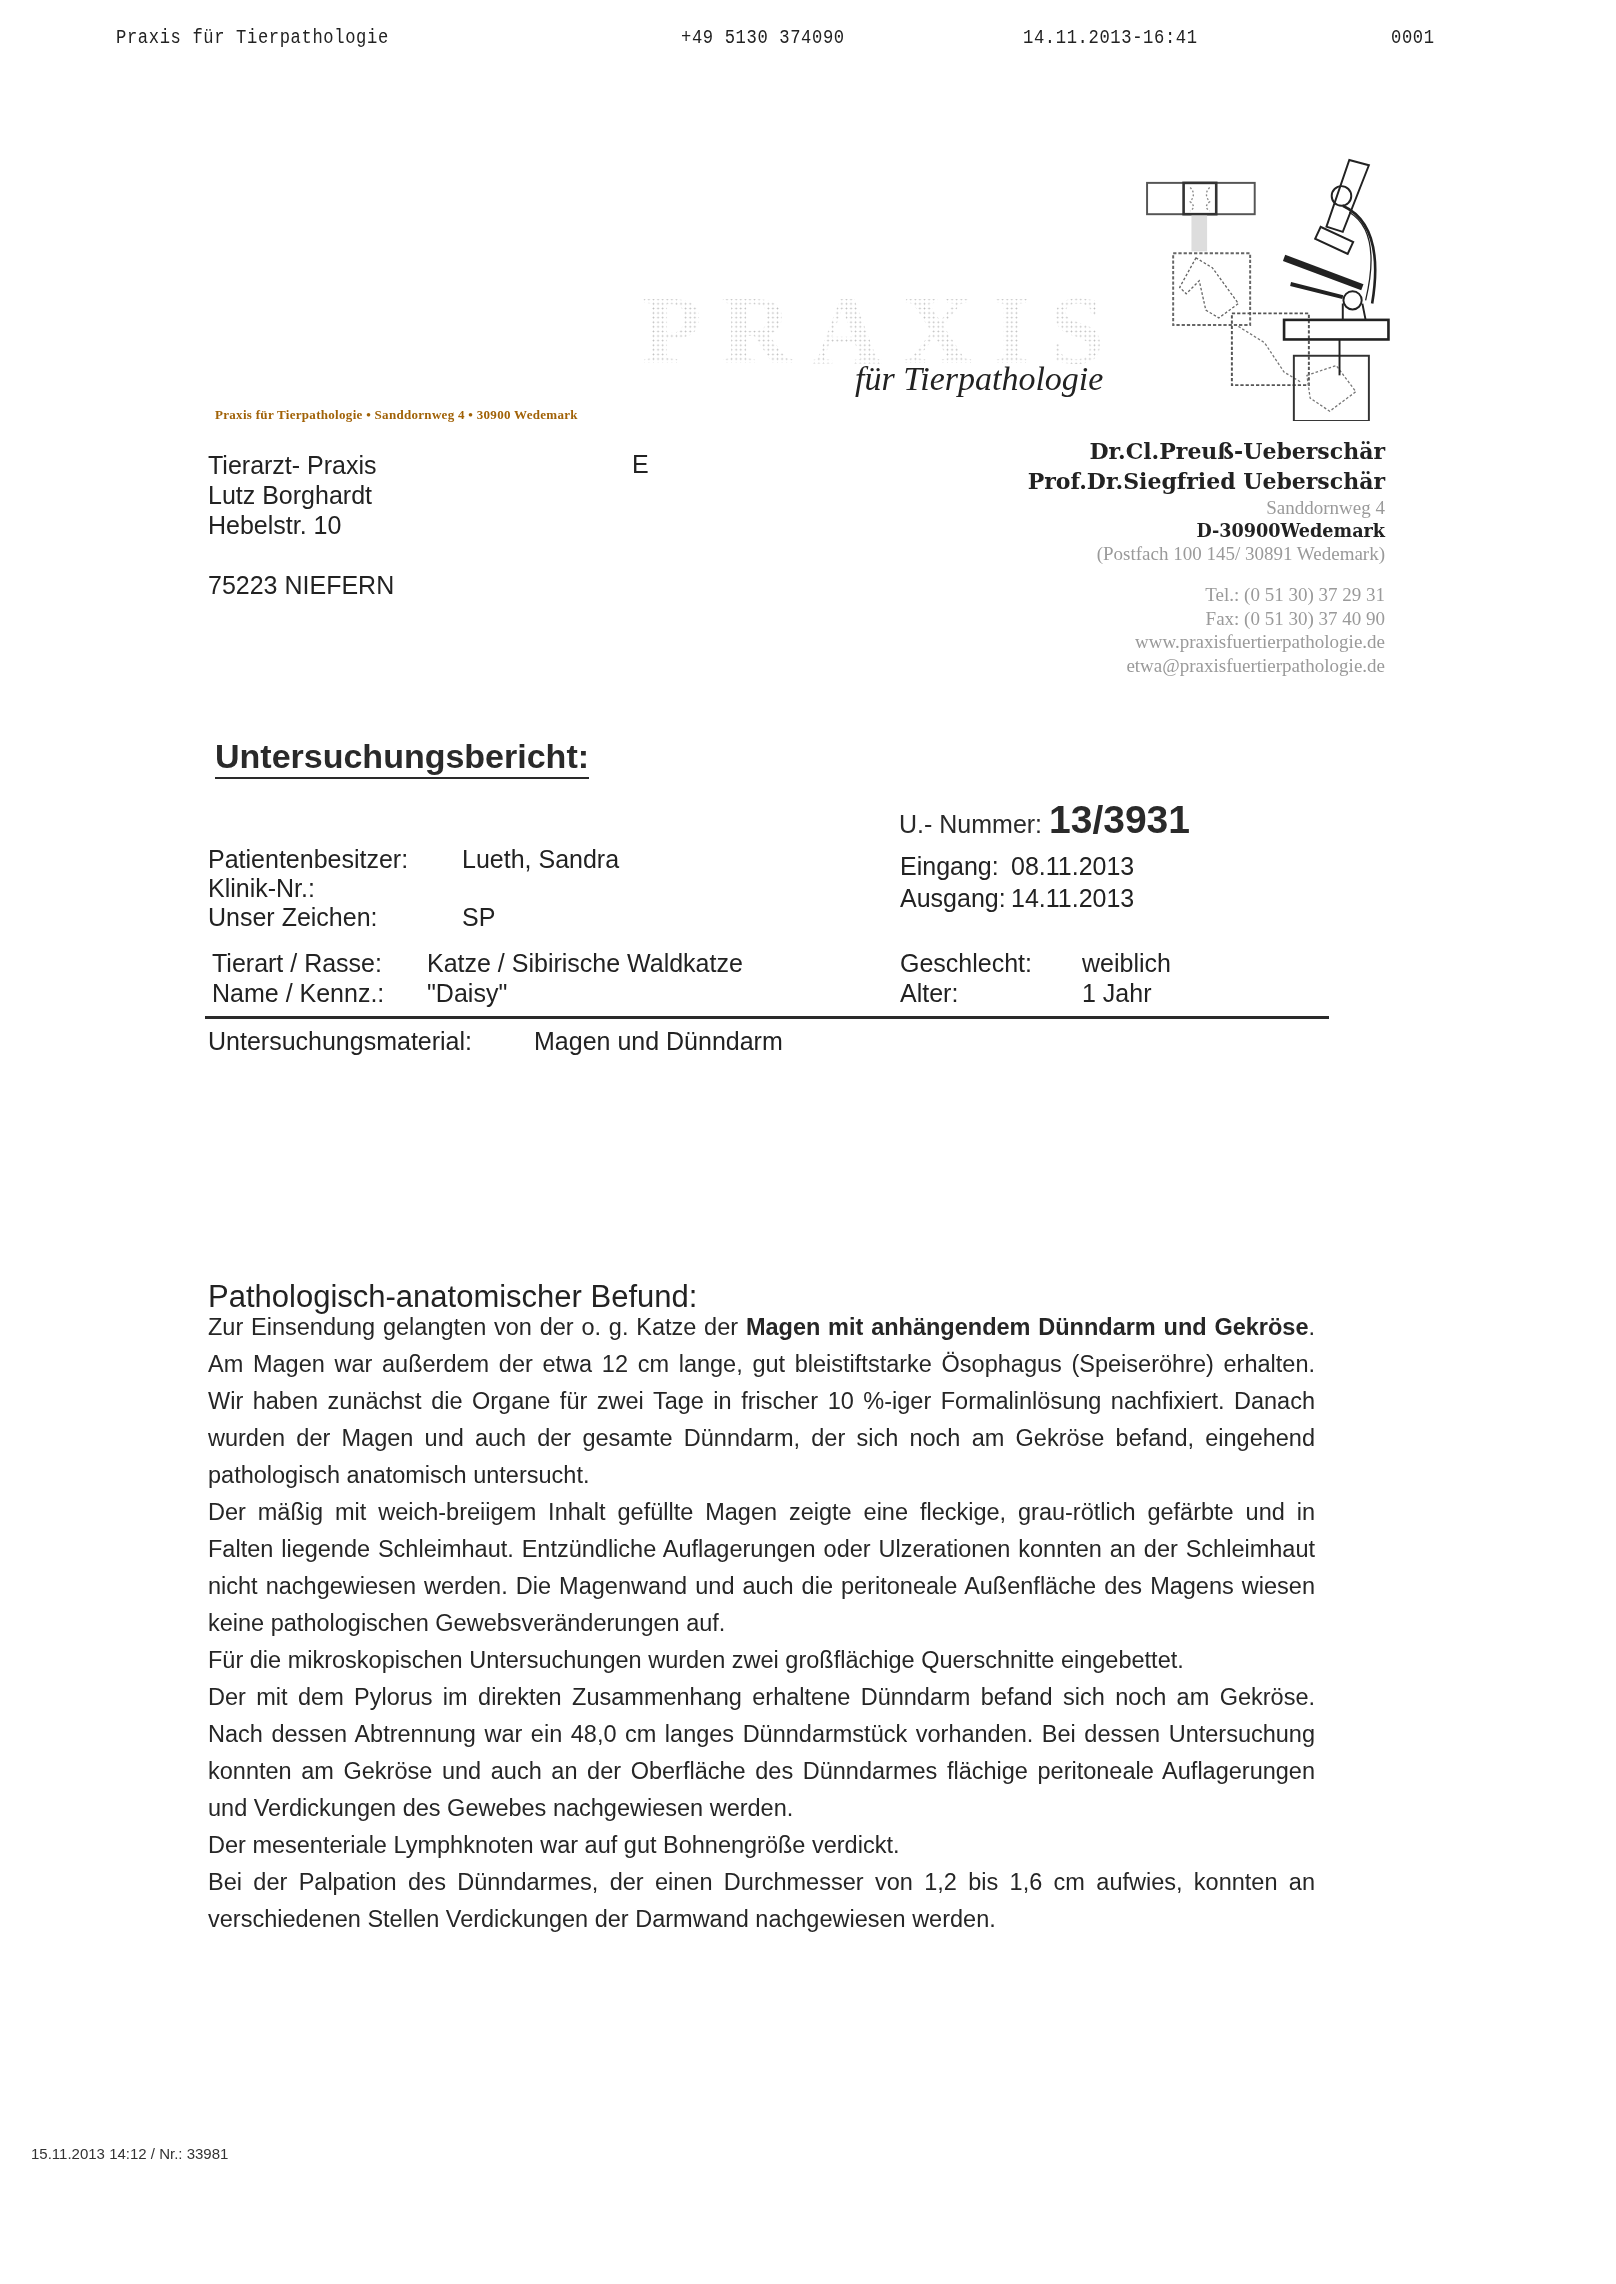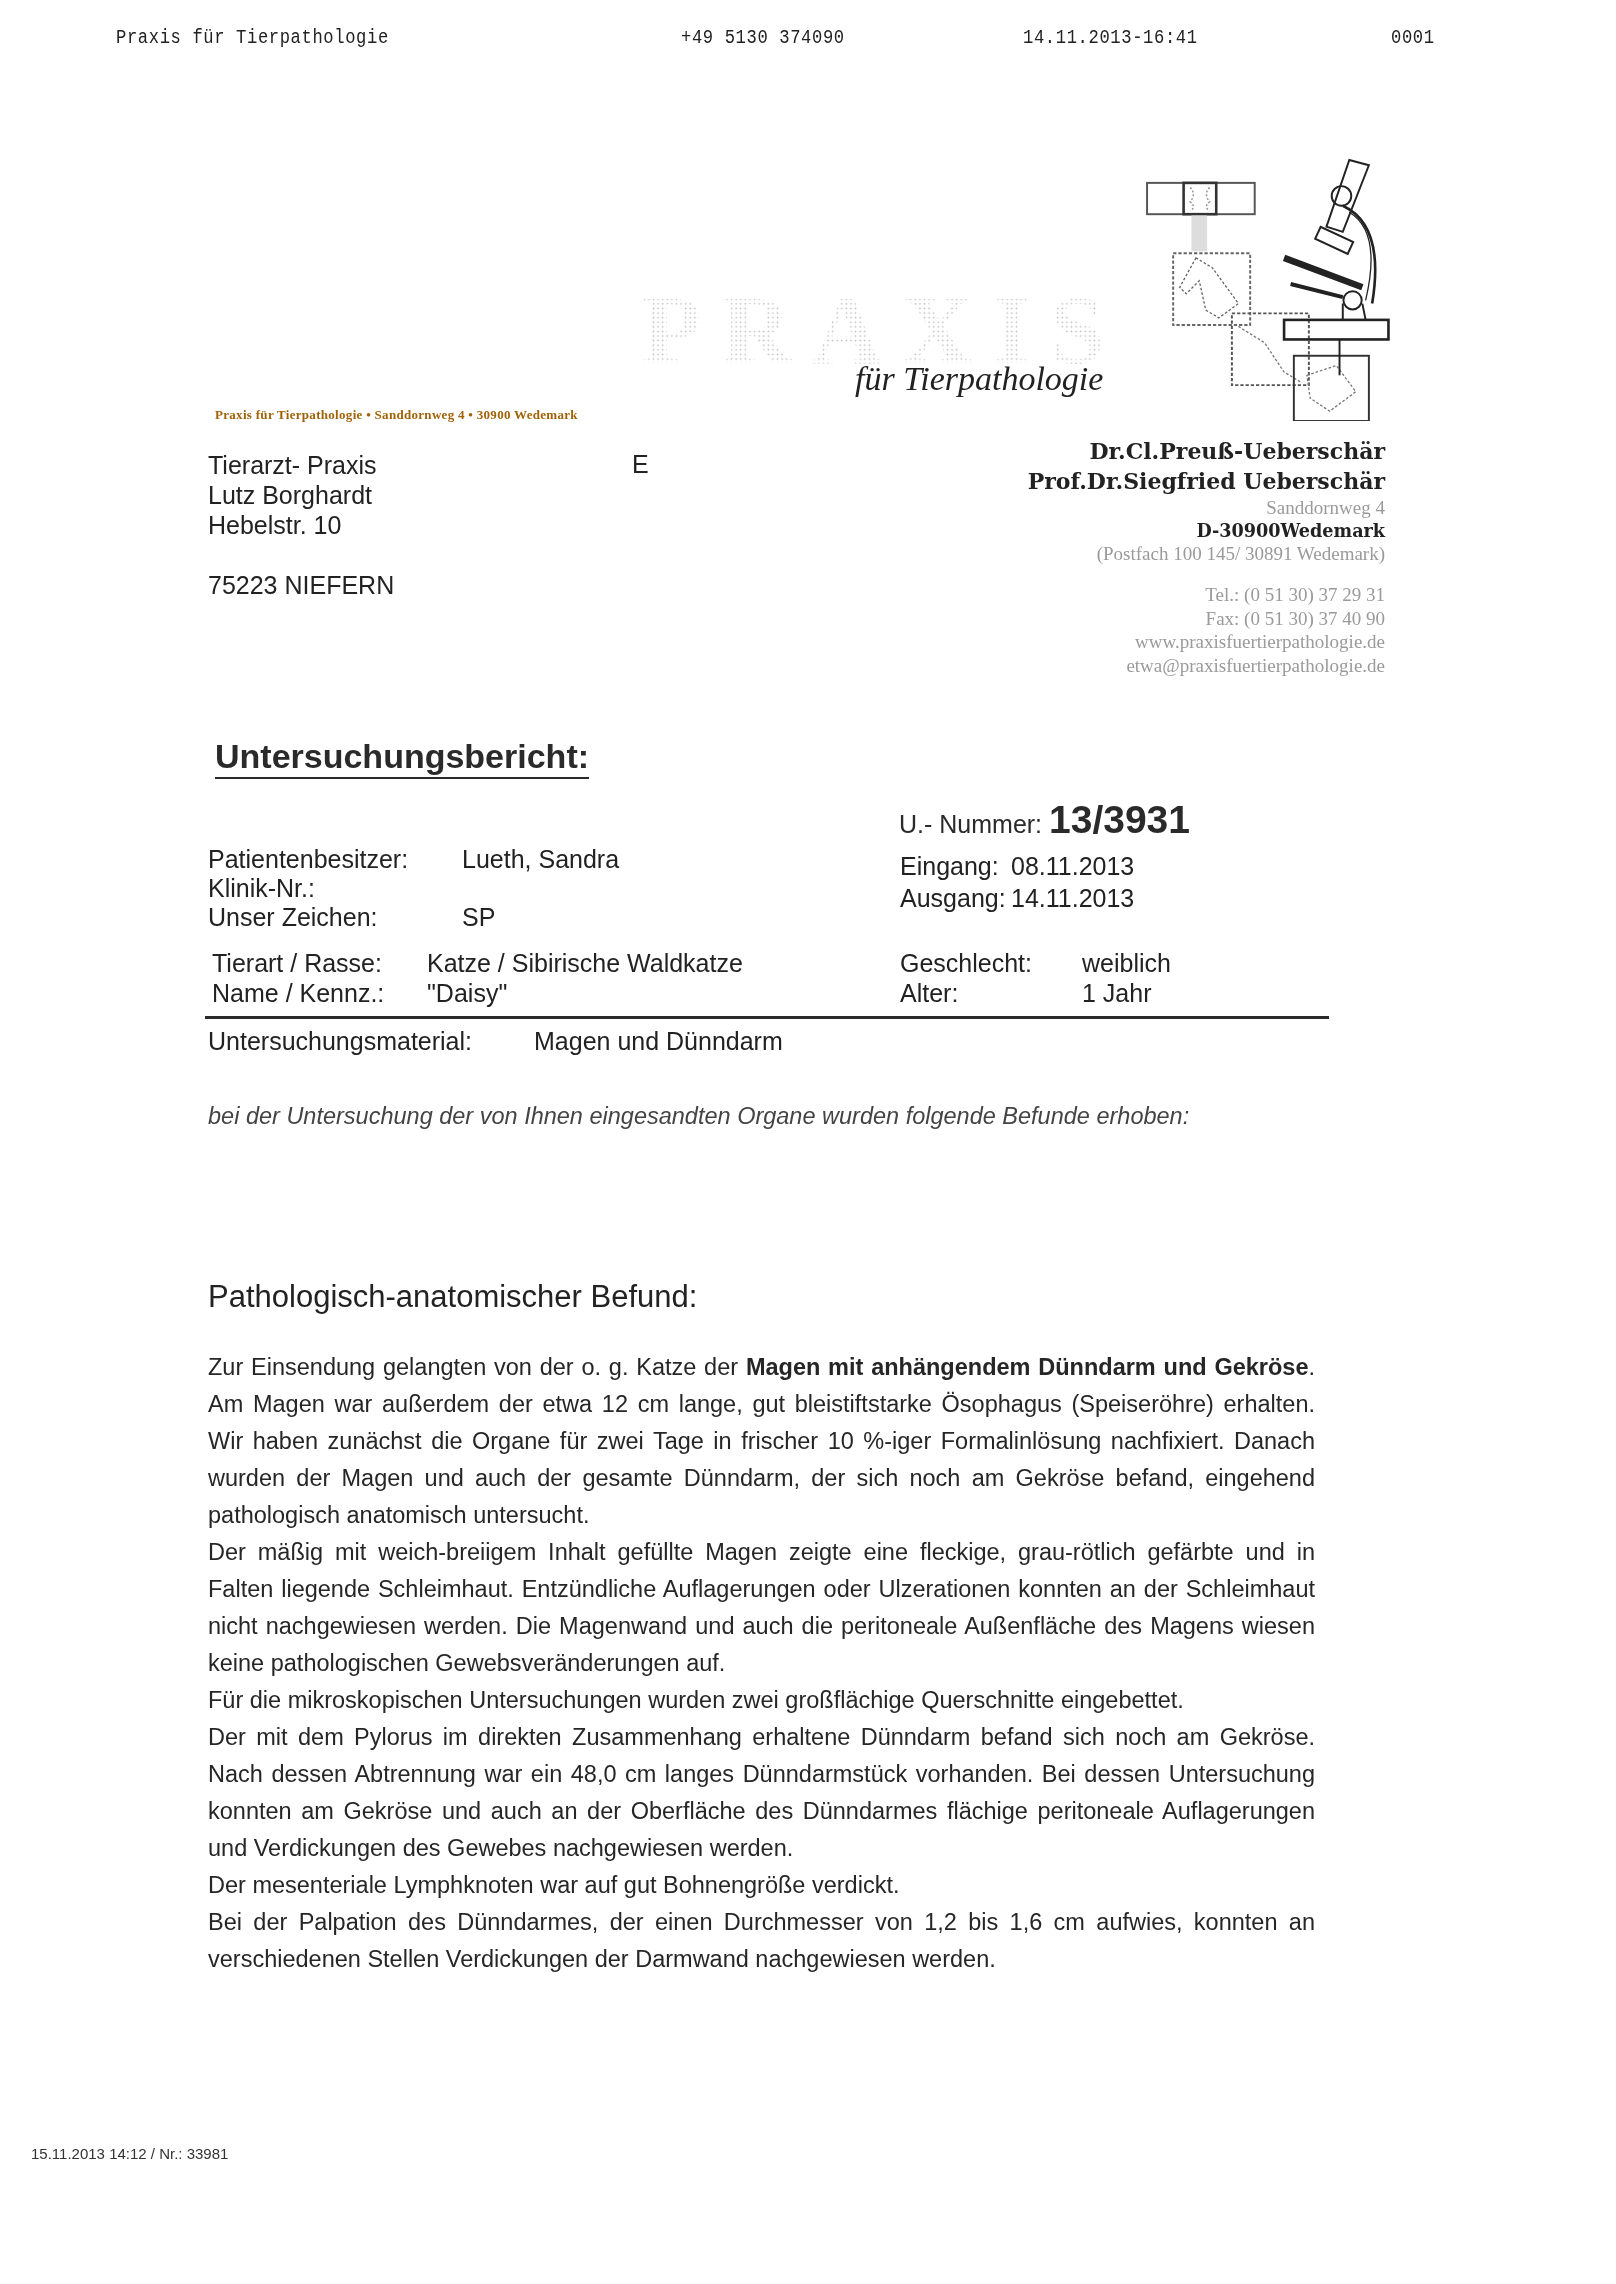--- a/index.html
+++ b/index.html
@@ -35,21 +35,21 @@
 
   .kv { font-size: 25px; line-height: 31px; color: #222; }
   .kv .lbl { display: inline-block; }
   .kv .val { display: inline-block; }
 
   .rule { left: 205px; height: 2.6px; background: #2a2a2a; }
 
   .letter { left: 208px; top: 1098px; width: 1055px; font-style: italic; font-size: 23.5px; line-height: 36px; color: #444; }
 
   .section-h { left: 208px; top: 1279px; font-size: 31px; color: #222; }
-  .body-text { left: 208px; top: 1309px; width: 1107px; font-size: 23.5px; line-height: 37px; color: #262626; text-align: justify; margin-top: 40px; }
+  .body-text { left: 208px; top: 1309px; width: 1107px; font-size: 23.5px; line-height: 37px; color: #262626; text-align: justify; }
   .body-text p { margin: 0; }
   .body-text b { font-weight: bold; }
 
   .footer { left: 31px; top: 2145px; font-size: 15px; color: #333; }
 </style>
 </head>
 <body>
 
 <div class="abs fax" style="left:116px;">Praxis für Tierpathologie</div>
 <div class="abs fax" style="left:681px;">+49 5130 374090</div>
@@ -146,21 +146,20 @@
 <div class="abs kv" style="left:900px; top:978px;">
   <span class="lbl" style="width:182px;">Alter:</span><span class="val">1 Jahr</span>
 </div>
 <div class="abs rule" style="top:1016px; width:1124px;"></div>
 
 <div class="abs kv" style="left:208px; top:1026px;">
   <span class="lbl" style="width:326px;">Untersuchungsmaterial:</span><span class="val">Magen und Dünndarm</span>
 </div>
 
 <div class="abs letter">
-  <div>bei der Untersuchung der von Ihnen eingesandten Organe wurden folgende Befunde erhoben:</div>
 </div>
 
 <div class="abs section-h">Pathologisch-anatomischer Befund:</div>
 <div class="abs body-text">
   <p><span>Zur Einsendung gelangten von der o. g. Katze der </span><b>Magen mit anhängendem Dünndarm und Gekröse</b><span>. Am Magen war außerdem der etwa 12 cm lange, gut bleistiftstarke Ösophagus (Speiseröhre) erhalten. Wir haben zunächst die Organe für zwei Tage in frischer 10 %-iger Formalinlösung nachfixiert. Danach wurden der Magen und auch der gesamte Dünndarm, der sich noch am Gekröse befand, eingehend pathologisch anatomisch untersucht.</span></p>
   <p>Der mäßig mit weich-breiigem Inhalt gefüllte Magen zeigte eine fleckige, grau-rötlich gefärbte und in Falten liegende Schleimhaut. Entzündliche Auflagerungen oder Ulzerationen konnten an der Schleimhaut nicht nachgewiesen werden. Die Magenwand und auch die peritoneale Außenfläche des Magens wiesen keine pathologischen Gewebsveränderungen auf.</p>
   <p>Für die mikroskopischen Untersuchungen wurden zwei großflächige Querschnitte eingebettet.</p>
   <p>Der mit dem Pylorus im direkten Zusammenhang erhaltene Dünndarm befand sich noch am Gekröse. Nach dessen Abtrennung war ein 48,0 cm langes Dünndarmstück vorhanden. Bei dessen Untersuchung konnten am Gekröse und auch an der Oberfläche des Dünndarmes flächige peritoneale Auflagerungen und Verdickungen des Gewebes nachgewiesen werden.</p>
   <p>Der mesenteriale Lymphknoten war auf gut Bohnengröße verdickt.</p>
   <p>Bei der Palpation des Dünndarmes, der einen Durchmesser von 1,2 bis 1,6 cm aufwies, konnten an verschiedenen Stellen Verdickungen der Darmwand nachgewiesen werden.</p>

